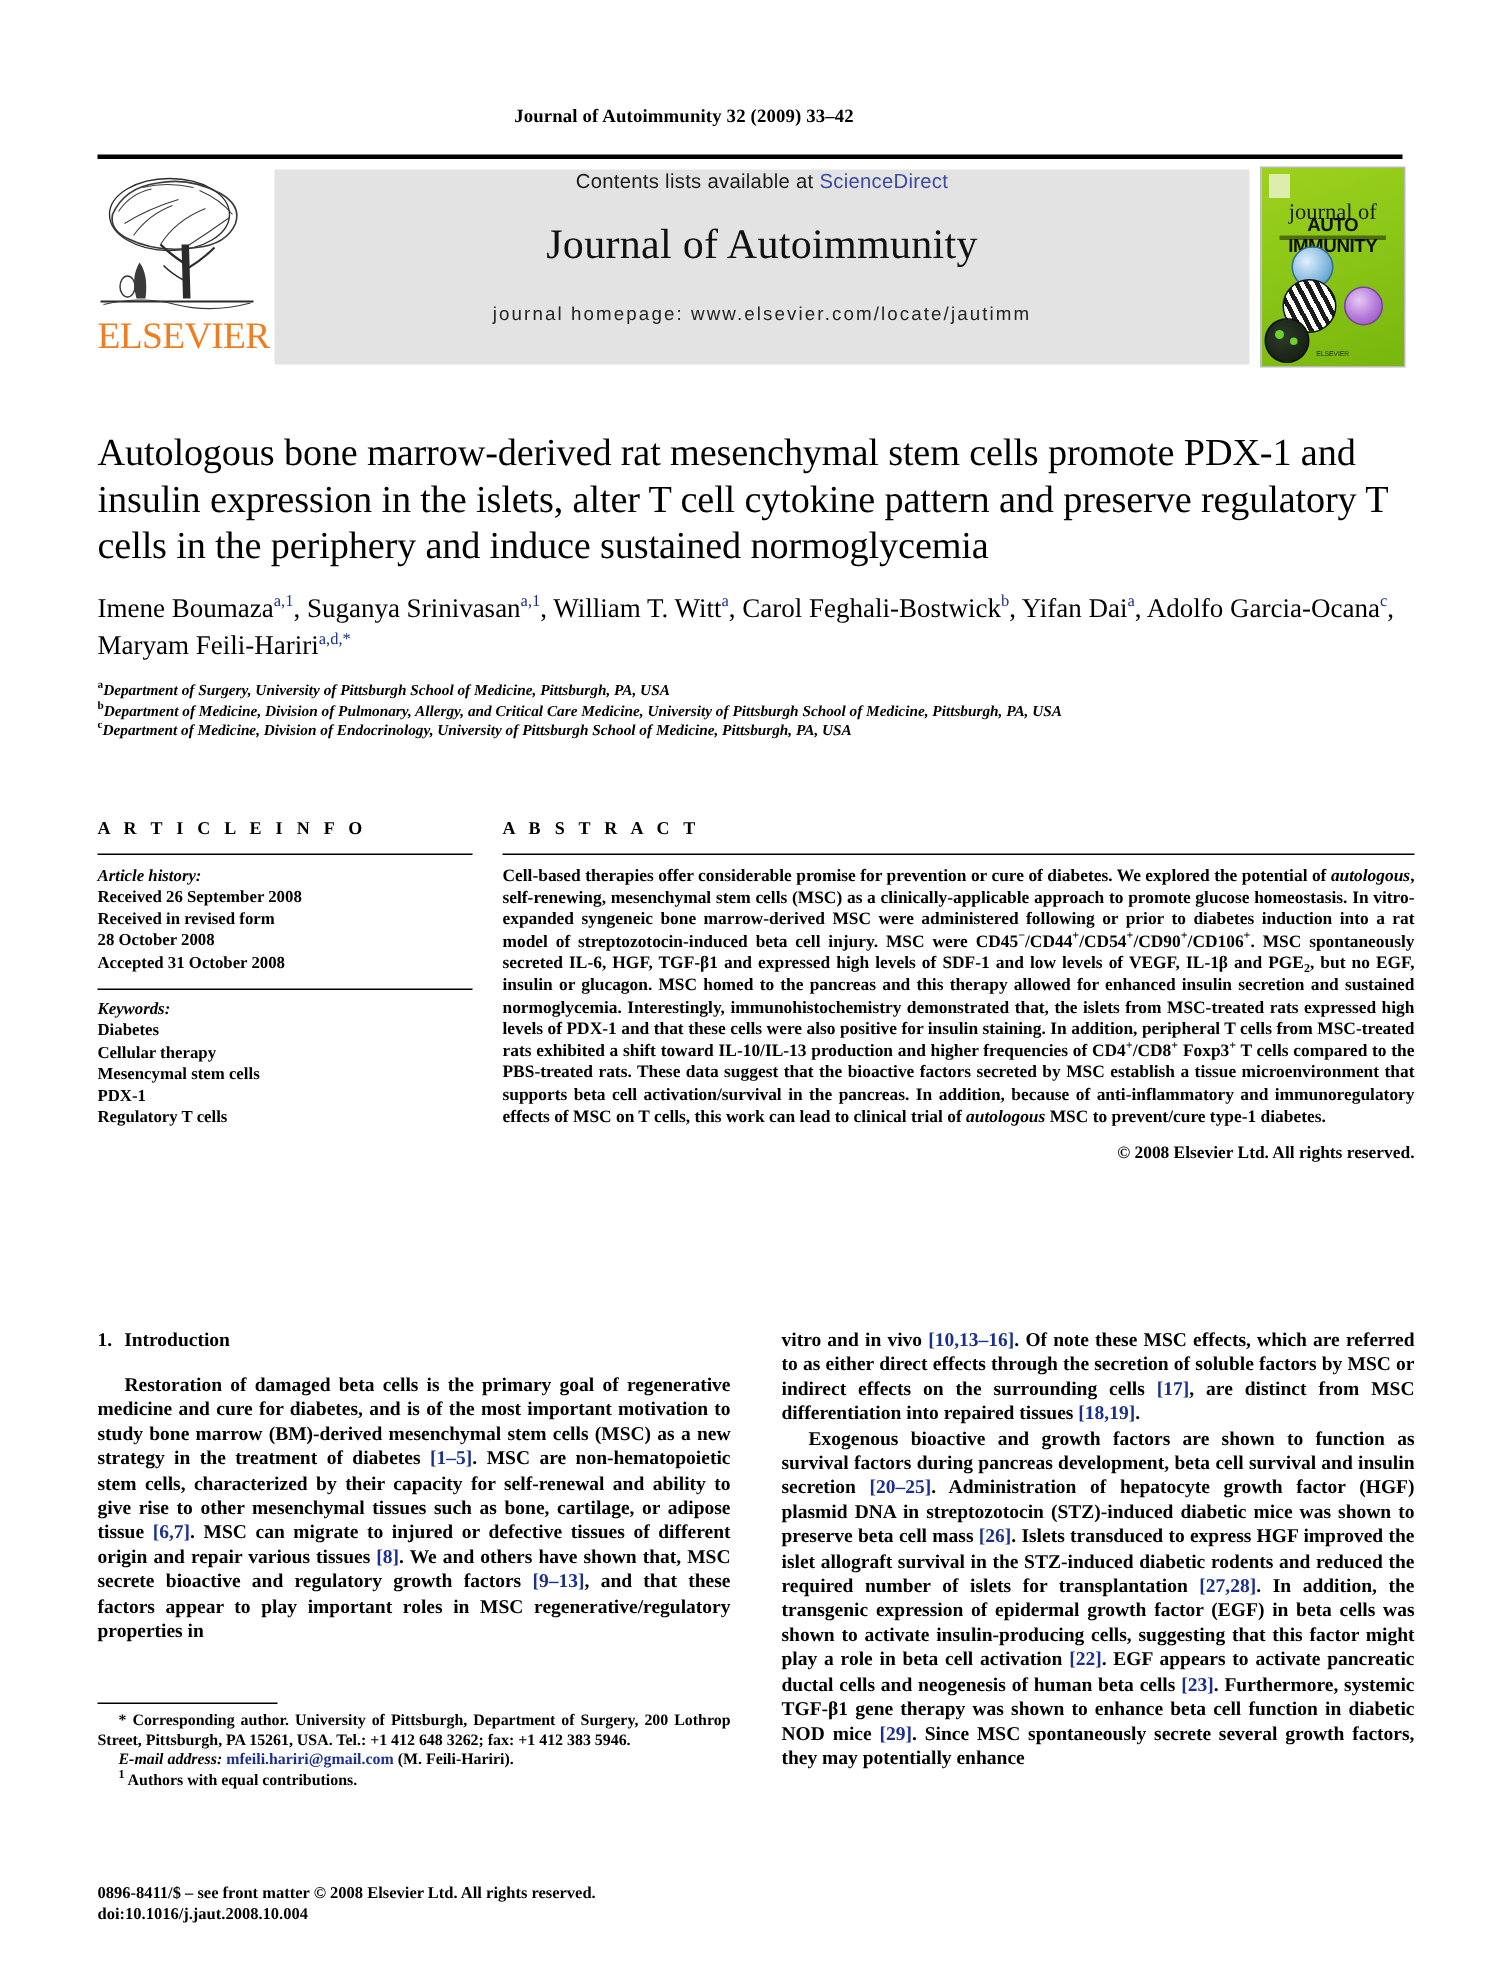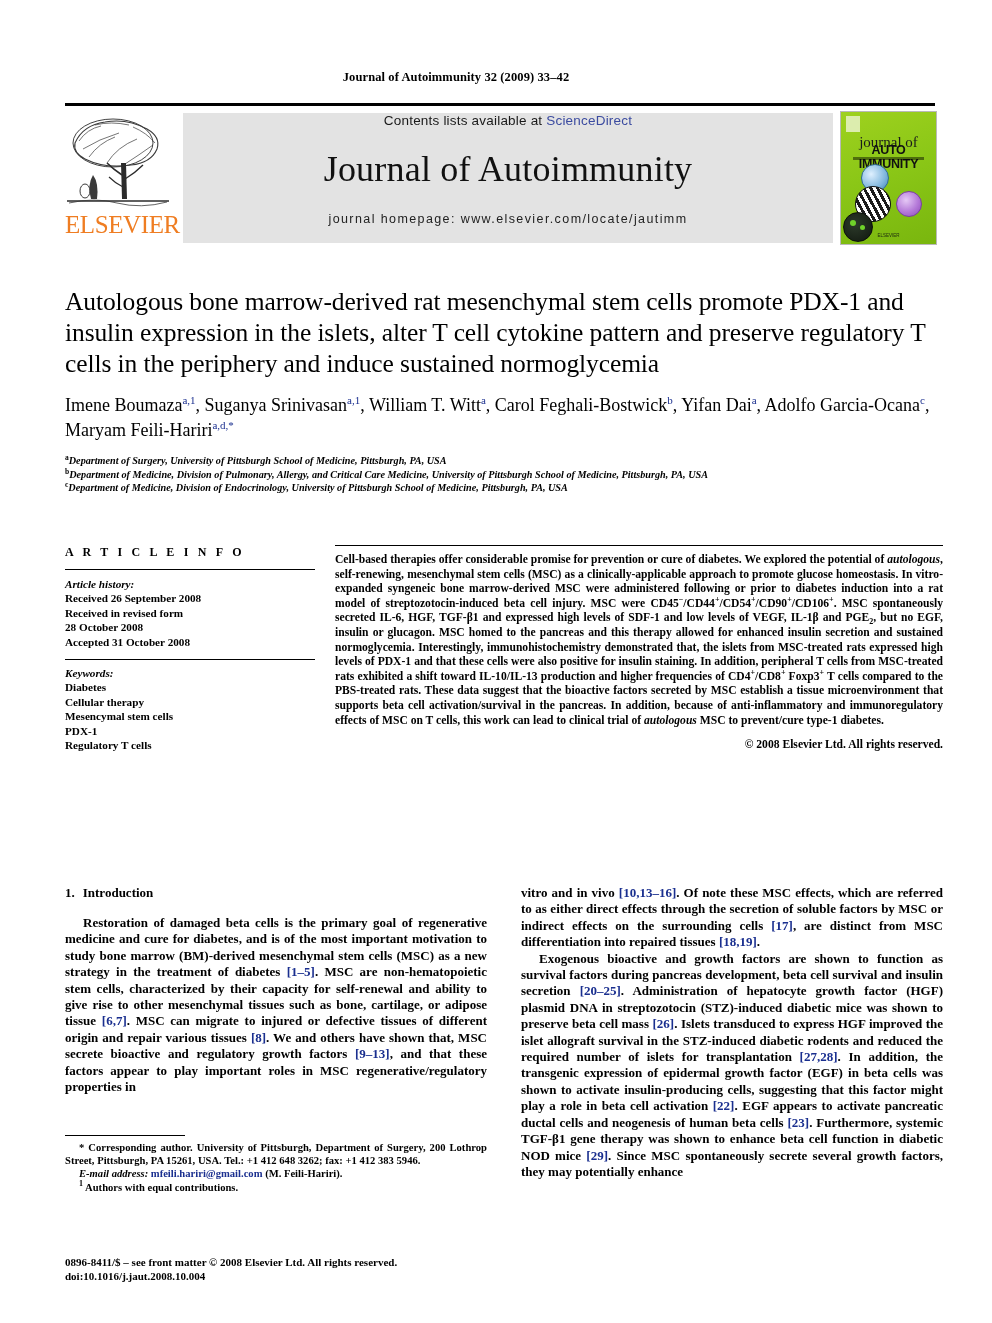--- a/index.html
+++ b/index.html
@@ -86,21 +86,21 @@
     font-size: 13.5px;
     color: #1a1a1a;
     padding-top: 0;
     letter-spacing: 0.2px;
   }
   .sd-link {
     color: #3b4ba0;
   }
   .journal-name {
     font-family: "Liberation Serif", serif;
-    font-size: 36px;
+    font-size: 28px;
     color: #111;
     margin-top: 20px;
     letter-spacing: 0.2px;
   }
   .homepage-line {
     font-family: "Liberation Sans", sans-serif;
     font-size: 12.5px;
     color: #222;
     margin-top: 22px;
     letter-spacing: 1.4px;
@@ -463,20 +463,21 @@
         <div class="rule-thin"></div>
         <div class="info-label">Keywords:</div>
         <div class="info-line">Diabetes</div>
         <div class="info-line">Cellular therapy</div>
         <div class="info-line">Mesencymal stem cells</div>
         <div class="info-line">PDX-1</div>
         <div class="info-line">Regulatory T cells</div>
       </div>
 
       <div class="col-abs">
+        <div class="sect-head">A B S T R A C T</div>
         <div class="rule-thick"></div>
         <div class="abs-body">Cell-based therapies offer considerable promise for prevention or cure of diabetes. We explored the potential of <i>autologous</i>, self-renewing, mesenchymal stem cells (MSC) as a clinically-applicable approach to promote glucose homeostasis. In vitro-expanded syngeneic bone marrow-derived MSC were administered following or prior to diabetes induction into a rat model of streptozotocin-induced beta cell injury. MSC were CD45<sup>−</sup>/CD44<sup>+</sup>/CD54<sup>+</sup>/CD90<sup>+</sup>/CD106<sup>+</sup>. MSC spontaneously secreted IL-6, HGF, TGF-β1 and expressed high levels of SDF-1 and low levels of VEGF, IL-1β and PGE<sub>2</sub>, but no EGF, insulin or glucagon. MSC homed to the pancreas and this therapy allowed for enhanced insulin secretion and sustained normoglycemia. Interestingly, immunohistochemistry demonstrated that, the islets from MSC-treated rats expressed high levels of PDX-1 and that these cells were also positive for insulin staining. In addition, peripheral T cells from MSC-treated rats exhibited a shift toward IL-10/IL-13 production and higher frequencies of CD4<sup>+</sup>/CD8<sup>+</sup> Foxp3<sup>+</sup> T cells compared to the PBS-treated rats. These data suggest that the bioactive factors secreted by MSC establish a tissue microenvironment that supports beta cell activation/survival in the pancreas. In addition, because of anti-inflammatory and immunoregulatory effects of MSC on T cells, this work can lead to clinical trial of <i>autologous</i> MSC to prevent/cure type-1 diabetes.</div>
         <div class="copyright">© 2008 Elsevier Ltd. All rights reserved.</div>
       </div>
 
     </div>
   </div>
 
   <div class="body-cols">
 

